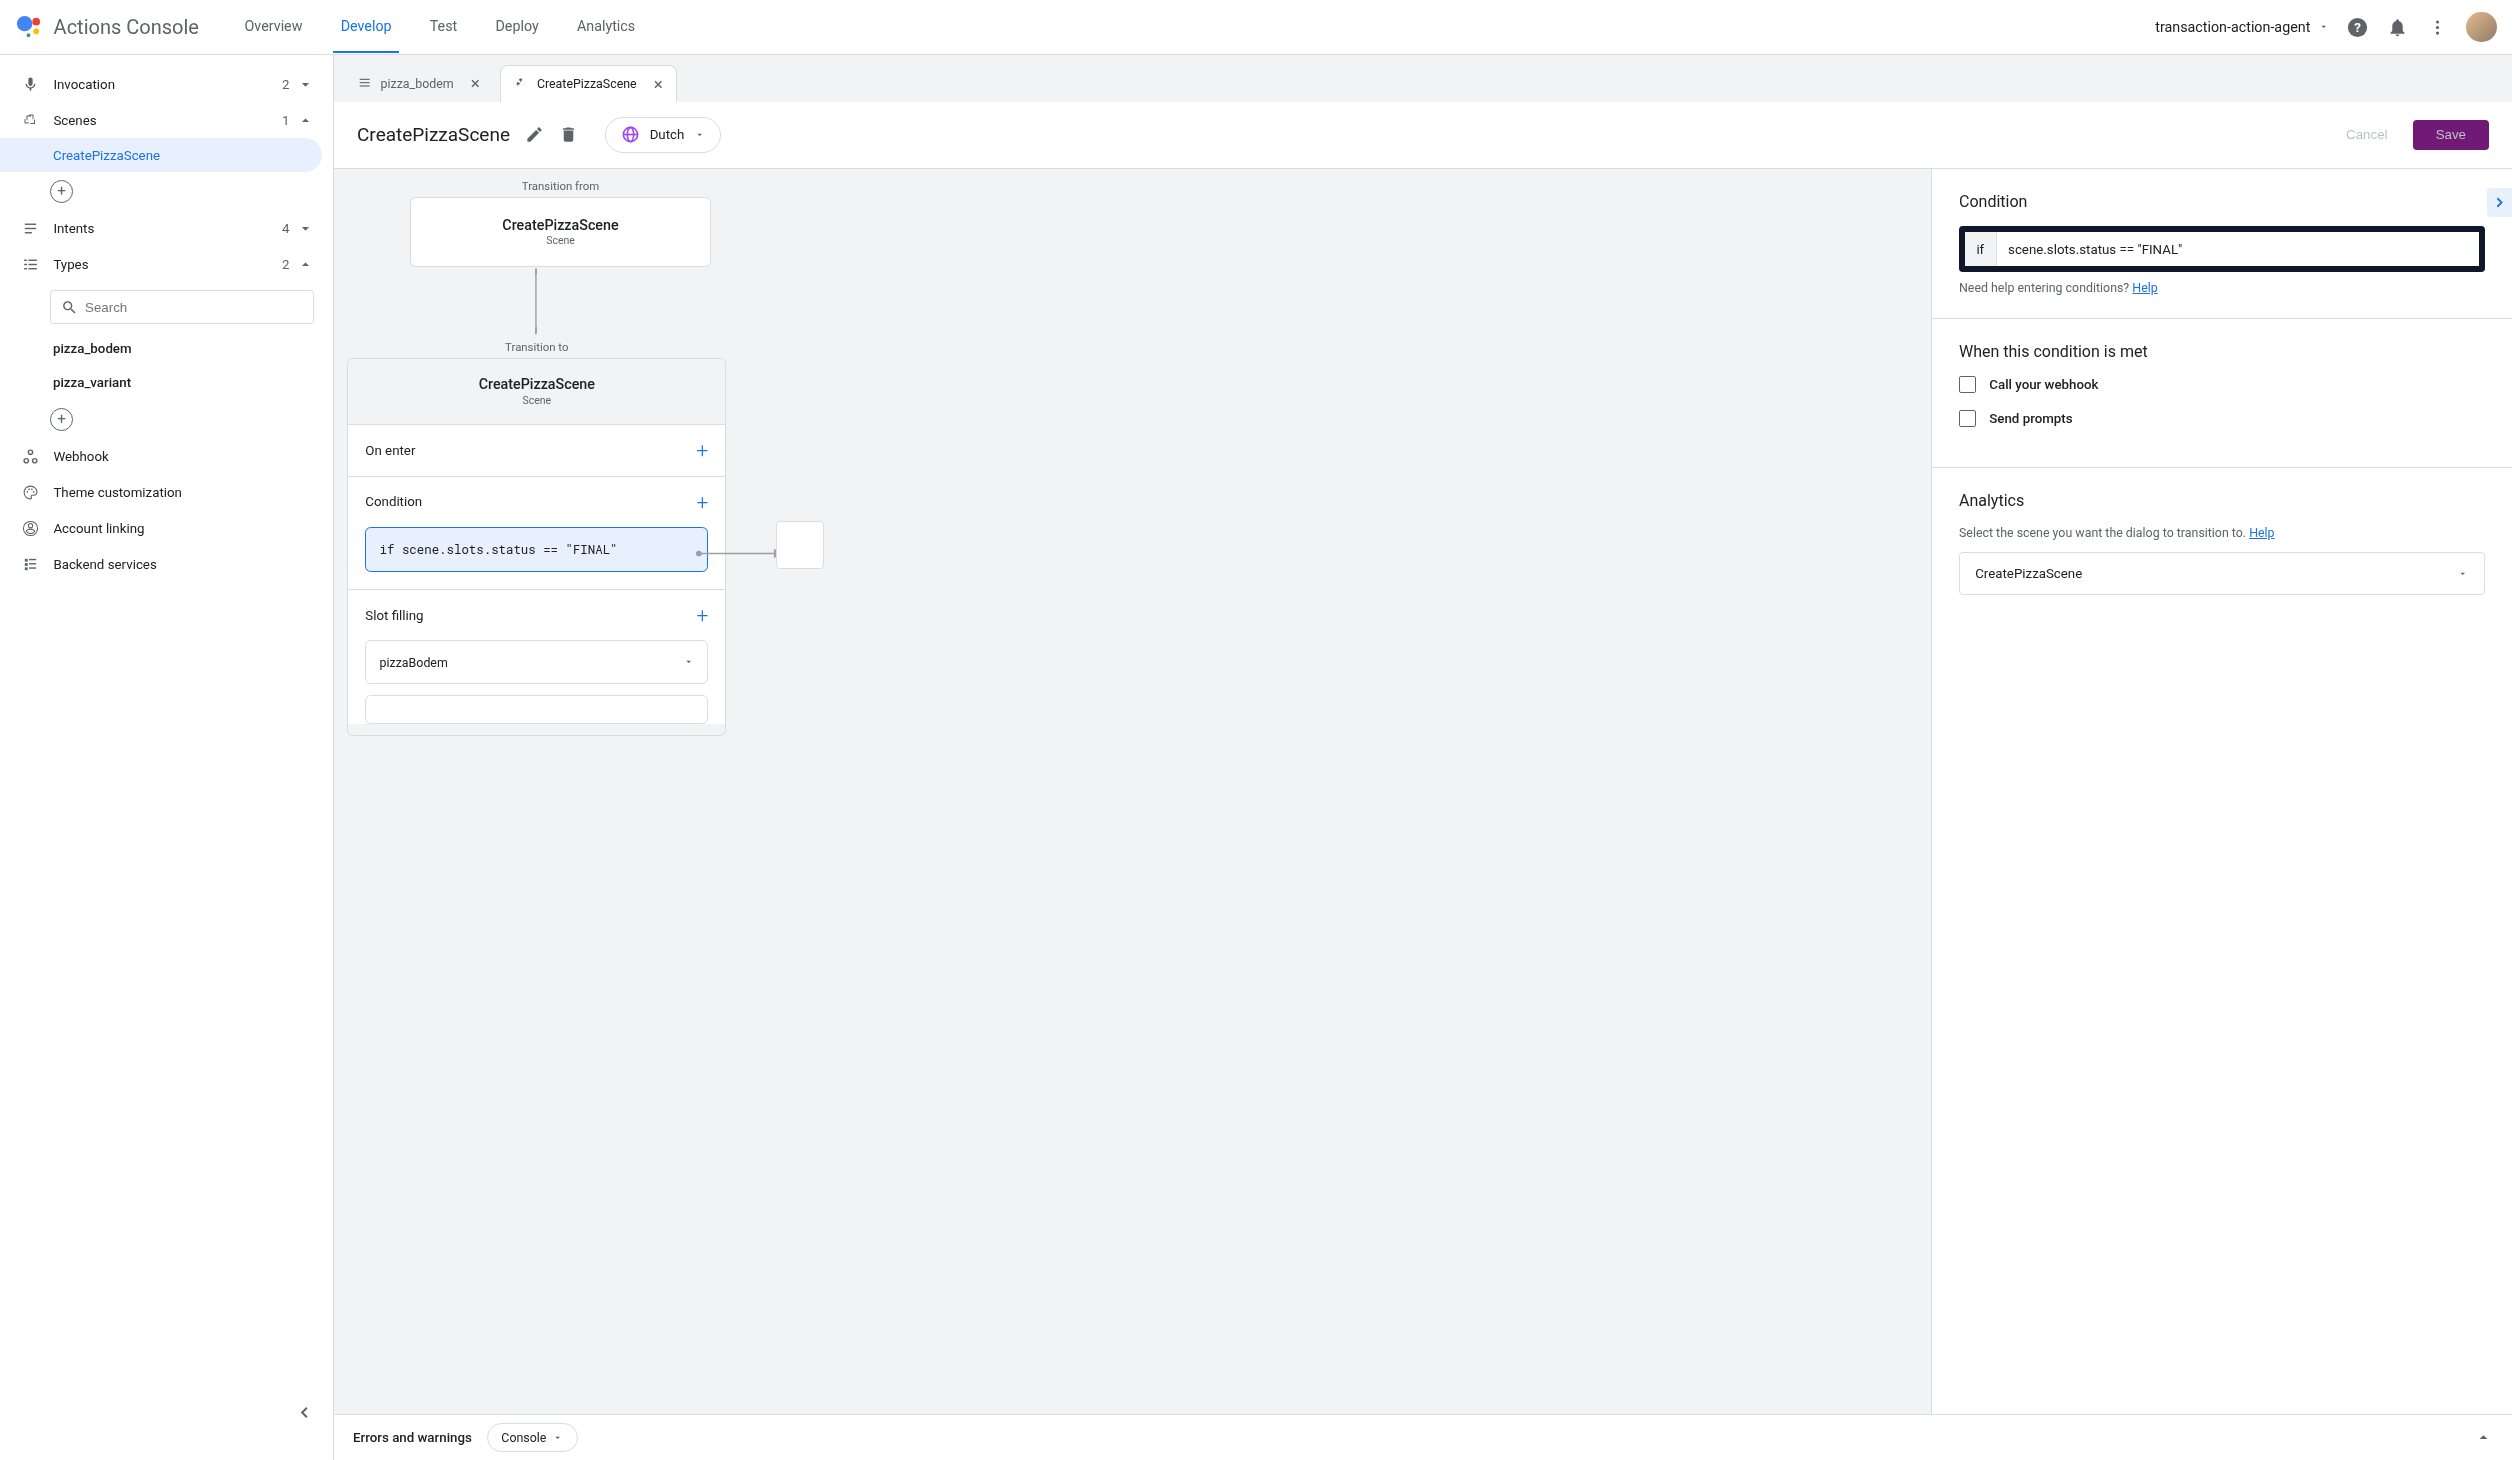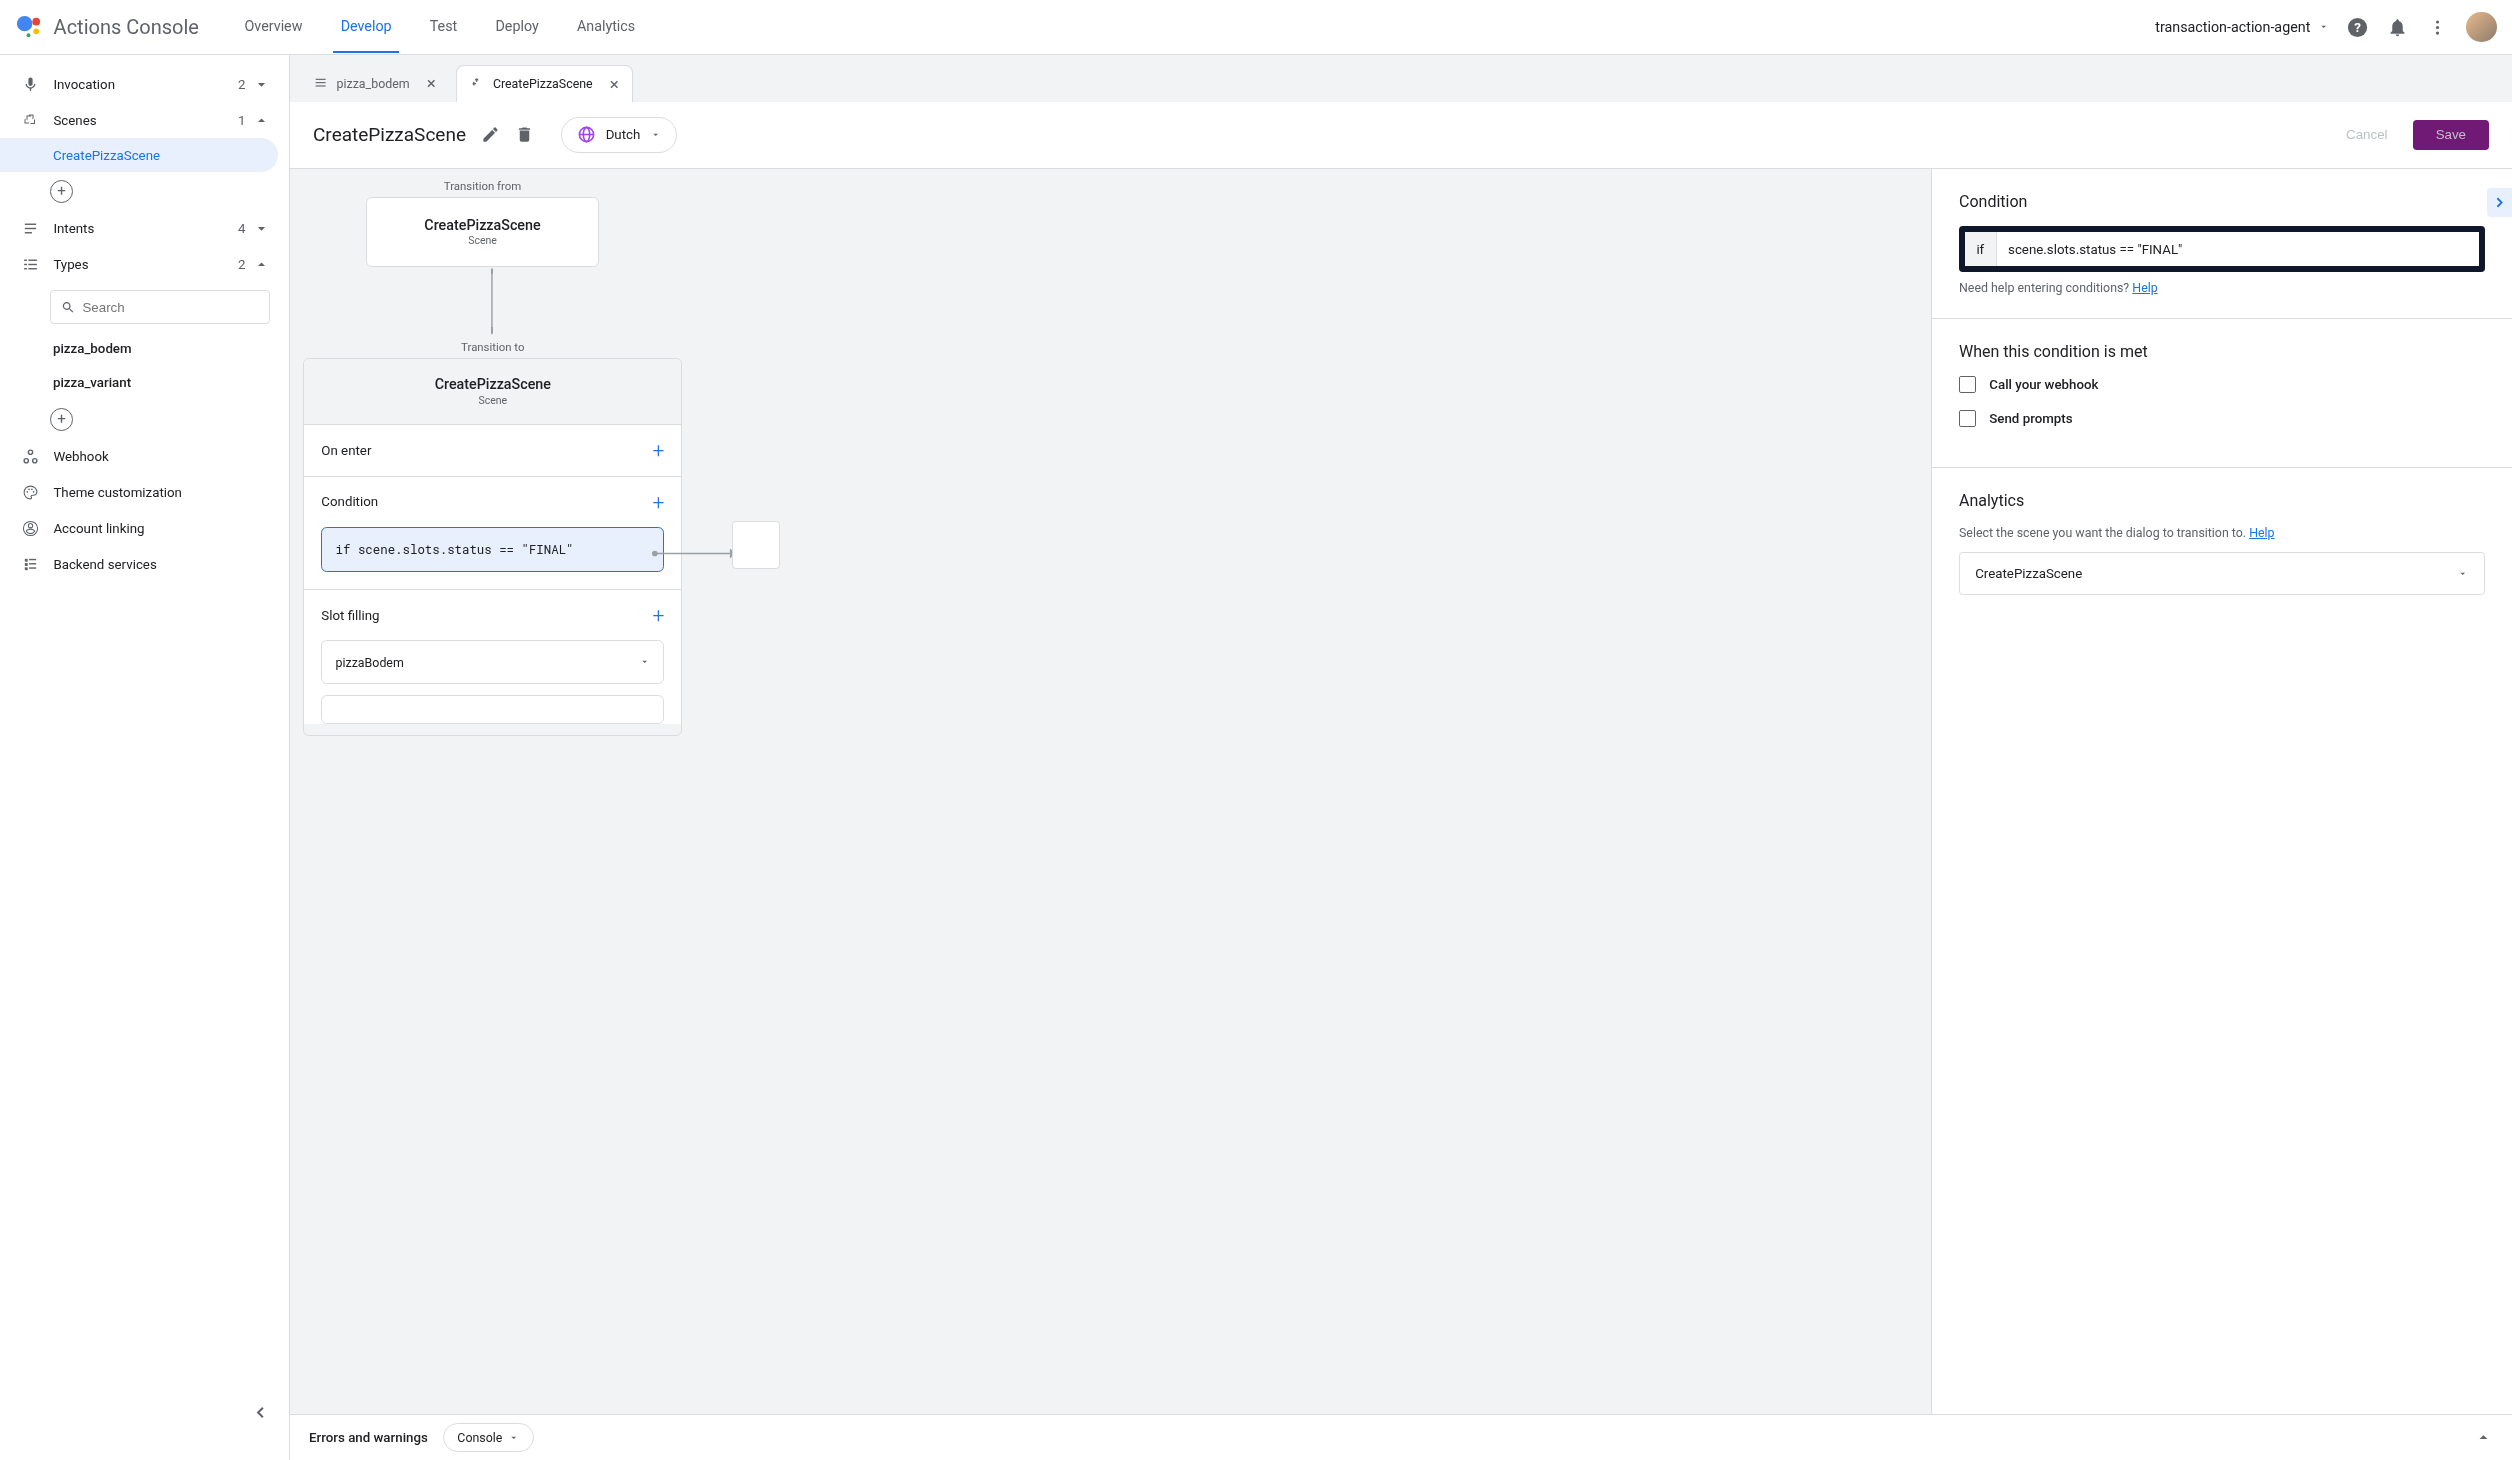--- a/index.html
+++ b/index.html
@@ -15,21 +15,21 @@
     .nav-tab.active { color: #1a73e8; border-bottom-color: #1a73e8; }
     .topbar-right { margin-left: auto; display: flex; align-items: center; gap: 17px; }
     .project-select { display: flex; align-items: center; gap: 7.6px; font-size: 14.3px; color: #202124; cursor: pointer; }
     .icon-btn { width: 23px; height: 23px; display: flex; align-items: center; justify-content: center; color: #5f6368; cursor: pointer; }
     .avatar { width: 30.5px; height: 30.5px; border-radius: 50%; background: linear-gradient(135deg, #e8ba8c, #8c7a6b); }
     
     
     .main { display: flex; height: calc(100vh - 55px); }
     
     
-    .sidebar { width: 290px; border-right: 1px solid #dadce0; background: #fff; padding-top: 11.4px; overflow-y: auto; position: relative; }
+    .sidebar { width: 334px; border-right: 1px solid #dadce0; background: #fff; padding-top: 11.4px; overflow-y: auto; position: relative; }
     .side-item { display: flex; align-items: center; padding: 9.5px 19px; cursor: pointer; color: #202124; font-size: 13.3px; }
     .side-item .side-icon { width: 23px; margin-right: 11.4px; display: flex; align-items: center; justify-content: center; color: #5f6368; }
     .side-item .count { margin-left: auto; margin-right: 7.6px; color: #5f6368; }
     .side-item .expand { color: #5f6368; }
     .side-subitem { padding: 9.5px 19px 9.5px 53px; font-size: 13.3px; cursor: pointer; }
     .side-subitem.selected { background: #e8f0fe; color: #1a73e8; border-radius: 0 19px 19px 0; margin-right: 11.4px; }
     .side-add { padding: 7.6px 19px 7.6px 50px; }
     .side-add-circle { width: 23px; height: 23px; border: 1.4px solid #5f6368; border-radius: 50%; display: flex; align-items: center; justify-content: center; color: #5f6368; font-size: 15.2px; cursor: pointer; }
     .side-search { margin: 7.6px 19px 7.6px 50px; }
     .side-search-box { display: flex; align-items: center; border: 1px solid #dadce0; border-radius: 3.8px; padding: 7.6px 9.5px; gap: 7.6px; }
@@ -55,21 +55,21 @@
     .lang-globe { color: #a142f4; }
     .toolbar-right { margin-left: auto; display: flex; gap: 10px; }
     .btn-text { padding: 7.6px 15.2px; background: none; border: none; font-size: 13.3px; color: #bdc1c6; cursor: pointer; }
     .btn-save { padding: 7.6px 23px; background: #701a75; border: none; border-radius: 3.8px; font-size: 13.3px; color: #bdc1c6; cursor: pointer; }
     
     
     .canvas-wrap { flex: 1; display: flex; overflow: hidden; }
     .canvas { flex: 1; position: relative; overflow: auto; padding: 19px; }
     
     .node-label { font-size: 11.4px; color: #5f6368; text-align: center; padding-bottom: 3.8px; }
-    .trans-from { position: absolute; top: 9.5px; left: 76px; width: 233px; }
+    .trans-from { position: absolute; top: 9.5px; left: 76px; width: 301px; }
     .trans-node { border: 1px solid #dadce0; border-radius: 5.7px; background: #fff; padding: 19px; text-align: center; }
     .trans-node-title { font-size: 14.3px; font-weight: 500; }
     .trans-node-sub { font-size: 10.5px; color: #5f6368; margin-top: 1.9px; }
     
     .trans-to { position: absolute; top: 171px; left: 13.3px; width: 379px; }
     .trans-to-node { border: 1px solid #dadce0; border-radius: 5.7px; overflow: hidden; }
     .trans-to-header { background: #f1f3f4; padding: 17px; text-align: center; border-bottom: 1px solid #dadce0; }
     .scene-section { background: #fff; border-bottom: 1px solid #dadce0; }
     .section-header { display: flex; align-items: center; justify-content: space-between; padding: 13.3px 17px; font-size: 13.3px; }
     .section-add { color: #1a73e8; font-size: 21px; cursor: pointer; font-weight: 300; }

